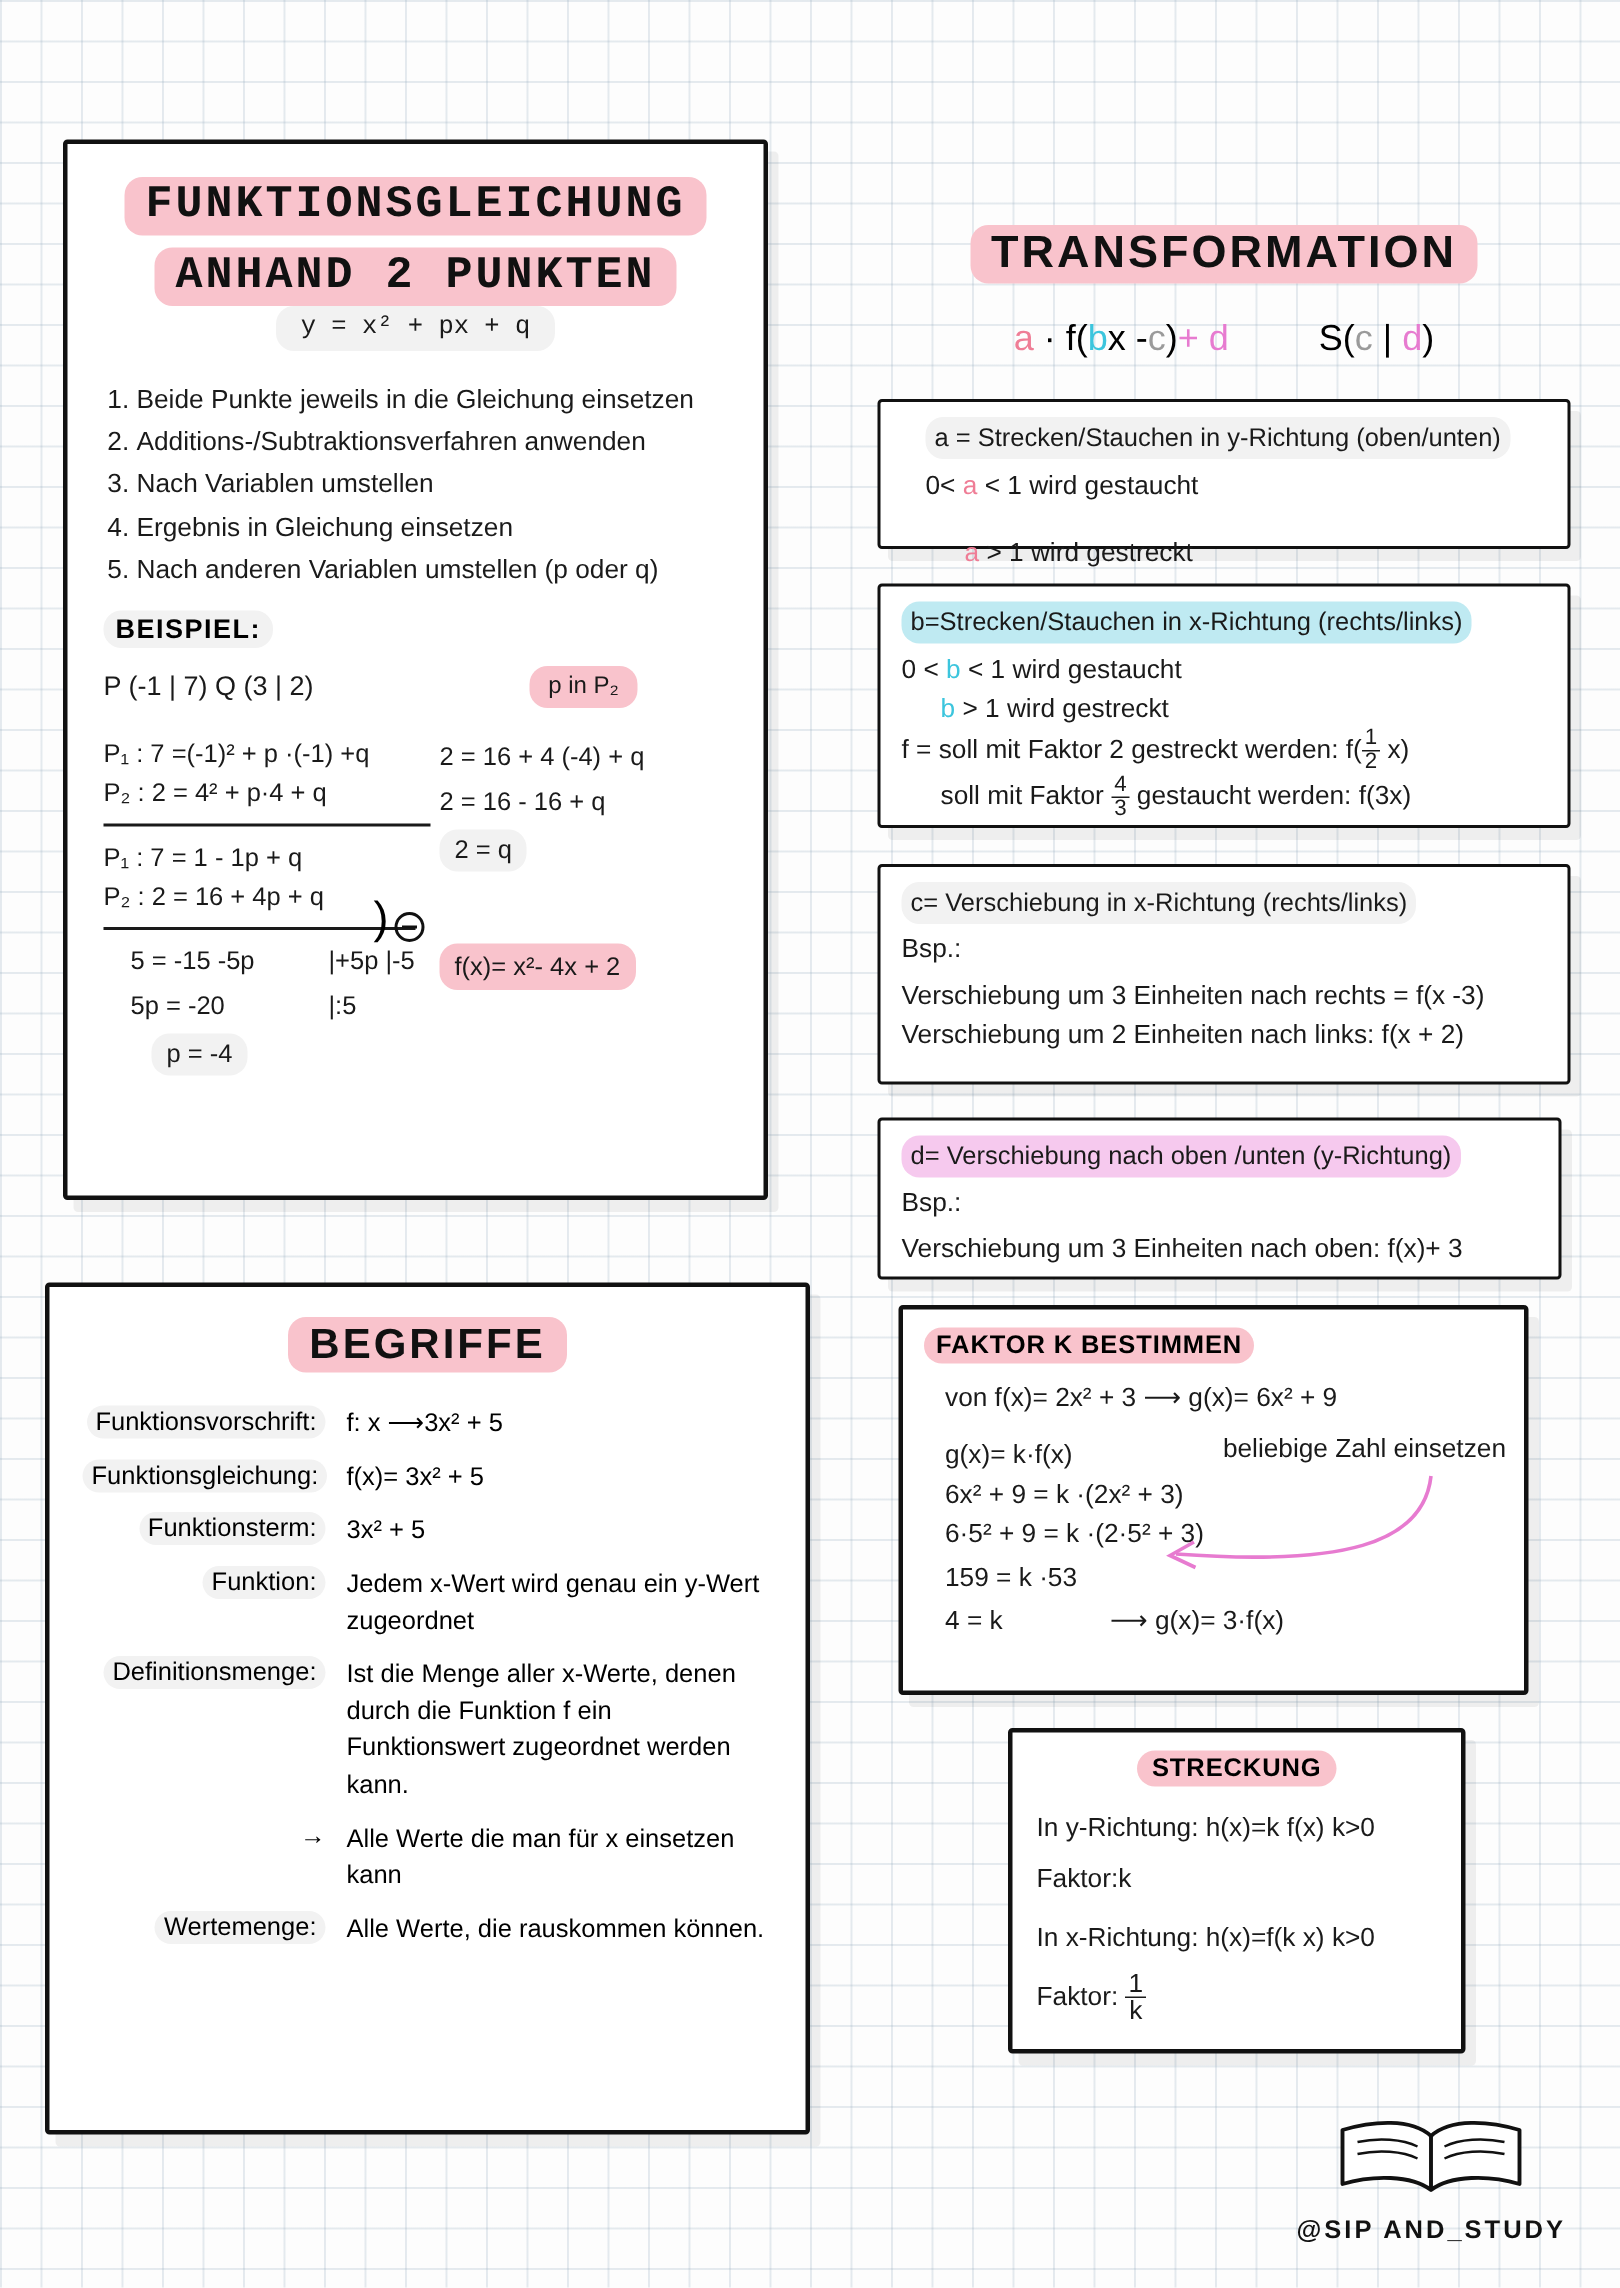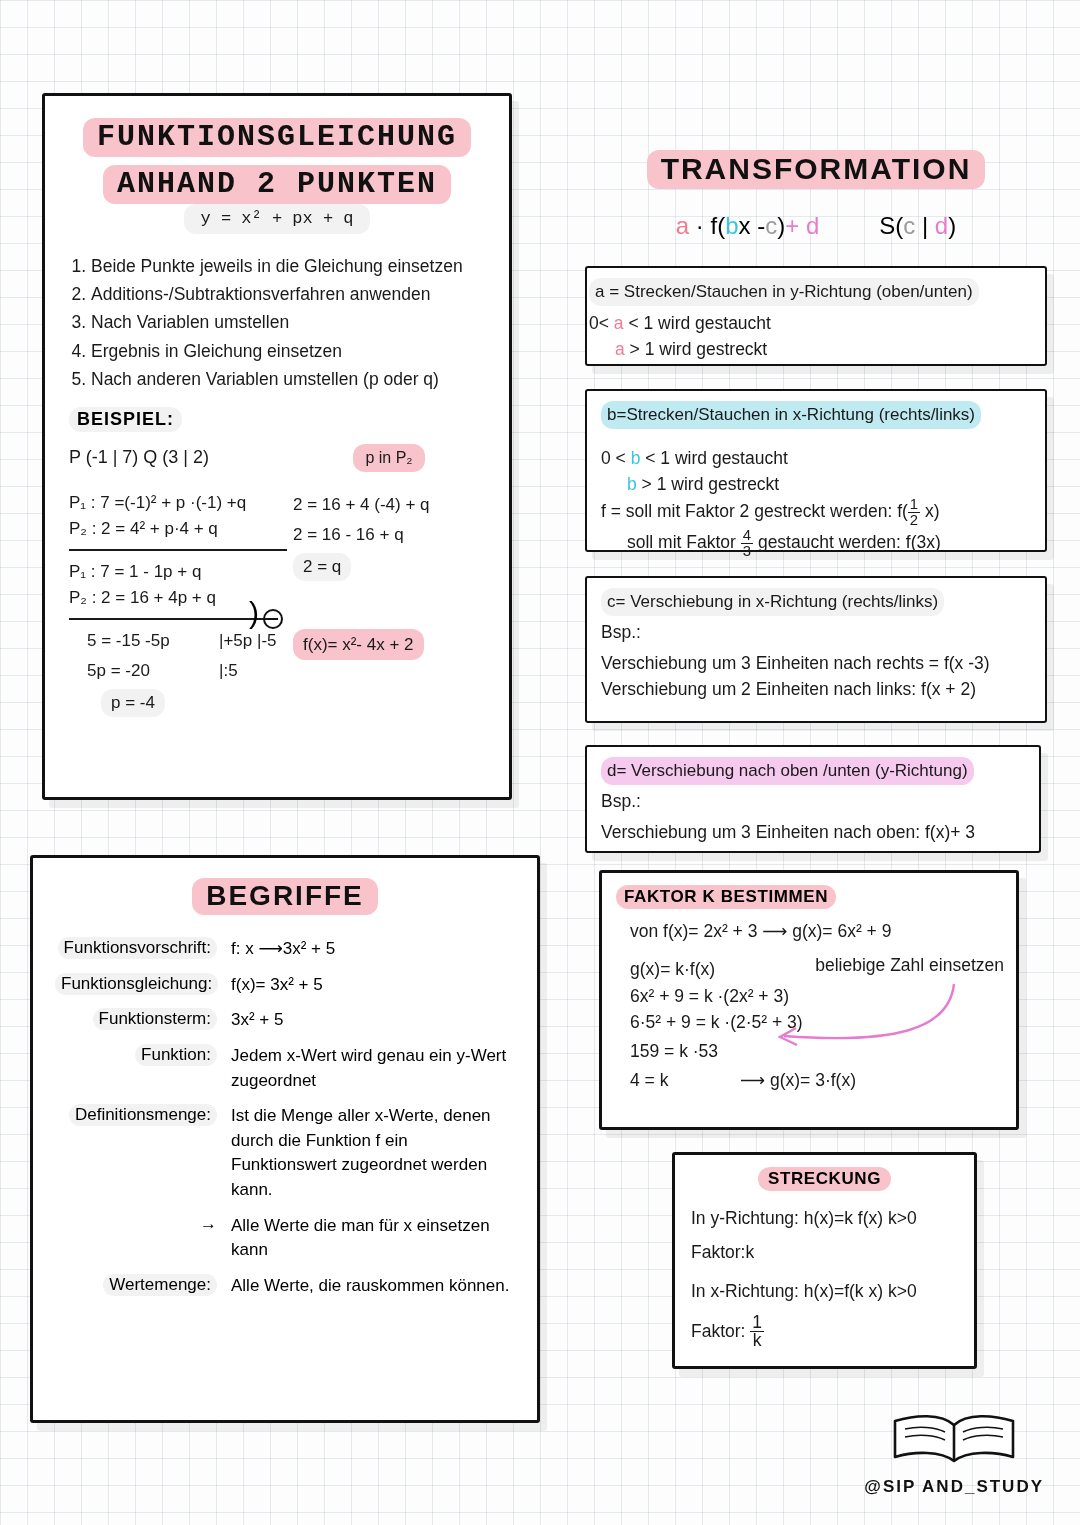--- a/index.html
+++ b/index.html
@@ -57,21 +57,21 @@
   .frac .den { display: block; padding: 0 2px; }
 
   ol.steps { margin: 0; padding-left: 22px; }
   ol.steps li { font-size: 17.5px; line-height: 1.62; color: #1a1a1a; }
 
   .rule { border-top: 2px solid #1a1a1a; }
 
   
   #card-funktionsgleichung { left: 42px; top: 93px; width: 470px; height: 707px; padding: 22px 24px; }
   #card-begriffe { left: 30px; top: 855px; width: 510px; height: 568px; padding: 20px 22px; }
-  #card-transformation-a { left: 585px; top: 266px; width: 462px; height: 100px; padding: 10px 2px; }
+  #card-transformation-a { left: 585px; top: 266px; width: 462px; height: 100px; padding: 10px 30px; }
   #card-transformation-b { left: 585px; top: 389px; width: 462px; height: 163px; padding: 10px 14px; }
   #card-transformation-c { left: 585px; top: 576px; width: 462px; height: 147px; padding: 10px 14px; }
   #card-transformation-d { left: 585px; top: 745px; width: 456px; height: 108px; padding: 10px 14px; }
   #card-faktor { left: 599px; top: 870px; width: 420px; height: 260px; padding: 12px 14px; }
   #card-streckung { left: 672px; top: 1152px; width: 305px; height: 217px; padding: 12px 16px; }
 
   .label-head { font-size: 17px; font-weight: 700; letter-spacing: 0.6px; }
 
   .row { display: flex; }
   .kv { display: flex; margin-bottom: 11px; }
@@ -226,30 +226,30 @@
   </div>
 </div>
 
 <div class="card thin" id="card-transformation-a">
   <div>
     <span class="hl hl-light txt" style="font-size:17px;padding:1px 6px;">a = Strecken/Stauchen in y-Richtung (oben/unten)</span>
   </div>
   <div class="txt" style="margin-top:4px;">
     0&lt; <span class="pink">a</span> &lt; 1 wird gestaucht
   </div>
-  <div class="txt" style="margin-left:26px;">
+  <div class="txt" style="margin-left:26px;margin-top:19px;">
     <span class="pink">a</span> &gt; 1 wird gestreckt
   </div>
 </div>
 
 <div class="card thin" id="card-transformation-b">
   <div>
     <span class="hl hl-blue txt" style="font-size:17px;padding:1px 6px;">b=Strecken/Stauchen in x-Richtung (rechts/links)</span>
   </div>
-  <div class="txt" style="margin-top:16px;">
+  <div class="txt" style="margin-top:4px;">
     0 &lt; <span class="blue">b</span> &lt; 1 wird gestaucht
   </div>
   <div class="txt" style="margin-left:26px;">
     <span class="blue">b</span> &gt; 1 wird gestreckt
   </div>
   <div class="txt">
     f = soll mit Faktor 2 gestreckt werden: f(<span class="frac"><span class="num">1</span><span class="den">2</span></span> x)
   </div>
   <div class="txt" style="margin-left:26px;">
     soll mit Faktor <span class="frac"><span class="num">4</span><span class="den">3</span></span> gestaucht werden: f(3x)

